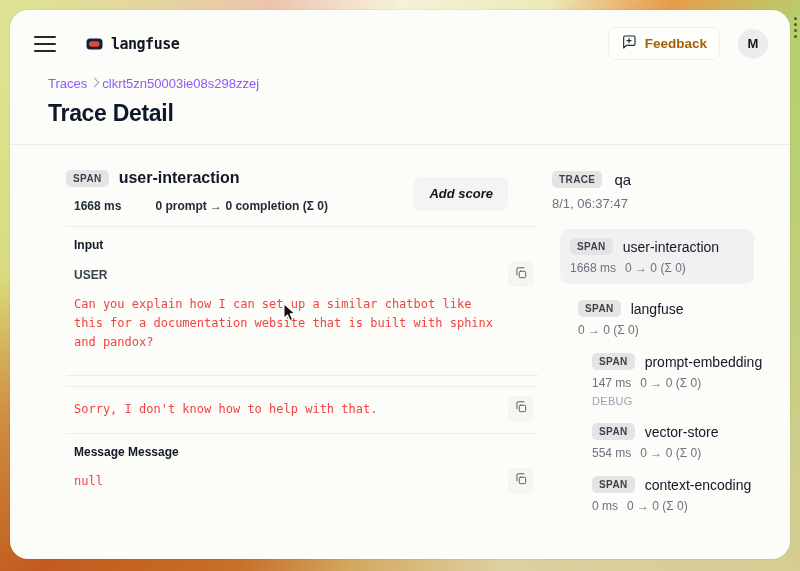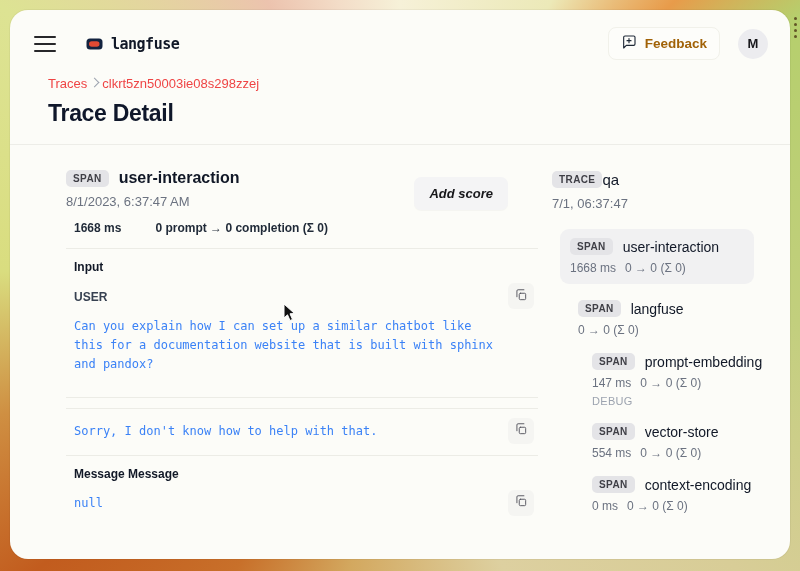--- a/index.html
+++ b/index.html
@@ -28,21 +28,21 @@
     font-size:15px;letter-spacing:-.5px;color:#111827;}
   .fb-btn{margin-left:auto;display:flex;align-items:center;gap:8px;
     background:#fdfdfa;border:1px solid #f1f1ea;border-radius:8px;
     padding:6px 12px;font-family:inherit;font-size:13.5px;font-weight:700;
     color:#a16207;cursor:pointer;}
   .avatar{margin-left:18px;width:30px;height:30px;border-radius:50%;
     background:#ececef;display:flex;align-items:center;justify-content:center;
     font-size:13px;font-weight:700;color:#18181b;cursor:pointer;border:none;}
   
   .crumbs{display:flex;align-items:center;gap:4px;margin:6px 0 0 38px;
-    font-size:13px;color:#ef4444;}
+    font-size:13px;color:#8b5cf6;}
   .crumb-link{cursor:pointer;}
   .chev{width:7px;height:7px;border-top:1.6px solid #9ca3af;
     border-right:1.6px solid #9ca3af;transform:rotate(45deg);margin-top:-2px;}
   h1.title{margin:9px 0 0 38px;font-size:23px;font-weight:700;
     letter-spacing:-.3px;color:#0f172a;}
   .meta-row{display:flex;gap:38px;margin:24px 0 0 46px;font-size:12px;
     font-weight:700;color:#111827;}
   .divider-full{border-top:1px solid #ededE8;margin-top:17px;}
   
   .main{display:flex;padding:24px 20px 0 56px;gap:14px;}
@@ -60,28 +60,28 @@
   .obs-metrics{display:flex;gap:34px;margin-top:12px;padding-bottom:13px;
     font-size:12px;font-weight:700;color:#1f2937;padding-left:8px;}
   .sec-div{border-top:1px solid #ececE6;}
   .sec-label{font-size:12px;font-weight:700;color:#111827;margin:11px 0 0 8px;}
   .row-between{position:relative;padding-right:40px;margin-top:13px;}
   .role{font-size:12px;font-weight:600;color:#374151;margin-left:8px;}
   .copy-btn{position:absolute;right:4px;top:-4px;width:26px;height:26px;
     border:none;border-radius:6px;background:#f5f5f2;display:flex;
     align-items:center;justify-content:center;cursor:pointer;padding:0;}
   pre.mono{margin:12px 0 0 8px;font-family:"DejaVu Sans Mono",monospace;
-    font-size:12px;line-height:1.6;color:#3b82f6;white-space:pre-wrap;
+    font-size:12px;line-height:1.6;color:#ef4444;white-space:pre-wrap;
     max-width:430px;}
   .row-between pre.mono{margin-top:0;}
   .mt14{margin-top:14px;} .mt10{margin-top:10px;}
   .pb12{padding-bottom:12px;}
   
   .tree{flex:1;padding-top:2px;}
-  .troot-row{display:flex;align-items:center;}
+  .troot-row{display:flex;align-items:center;gap:12px;}
   .troot-name{font-size:15px;font-weight:500;color:#111827;}
   .troot-time{margin-top:8px;font-size:13px;color:#6b7280;}
   .tnode{margin-top:16px;cursor:pointer;}
   .trow{display:flex;align-items:center;gap:10px;}
   .tname{font-size:14px;font-weight:500;color:#111827;}
   .tmetrics{display:flex;gap:9px;margin-top:6px;font-size:12px;color:#6b7280;}
   .tlevel{margin-top:5px;font-size:11px;color:#9ca3af;letter-spacing:.3px;}
   .lvl1{margin-left:8px;} .lvl2{margin-left:26px;} .lvl3{margin-left:40px;}
   .tnode.selected{background:#f1f1f2;border-radius:9px;padding:9px 10px;
     margin-right:16px;margin-top:18px;}
@@ -145,21 +145,20 @@
     <div class="divider-full"></div>
 
     <div class="main">
 
       <div class="left">
         <div class="obs-head">
           <span class="badge">SPAN</span>
           <span class="obs-name">user-interaction</span>
         </div>
         <button class="addscore">Add score</button>
-        <div class="obs-date">8/1/2023, 6:37:47 AM</div>
         <div class="obs-metrics">
           <span>1668 ms</span>
           <span>0 prompt → 0 completion (Σ 0)</span>
         </div>
 
         <div class="sec-div"></div>
         <div class="sec-label">Input</div>
         <div class="row-between">
           <span class="role">USER</span>
           <button class="copy-btn">
@@ -202,21 +201,21 @@
         </div>
 
       </div>
 
       <div class="tree">
         <div class="troot">
           <div class="troot-row">
             <span class="badge">TRACE</span>
             <span class="troot-name">qa</span>
           </div>
-          <div class="troot-time">7/1, 06:37:47</div>
+          <div class="troot-time">8/1, 06:37:47</div>
         </div>
 
         <div class="tnode lvl1 selected">
           <div class="trow">
             <span class="badge">SPAN</span>
             <span class="tname">user-interaction</span>
           </div>
           <div class="tmetrics">
             <span>1668 ms</span>
               <span>0 → 0 (Σ 0)</span>

